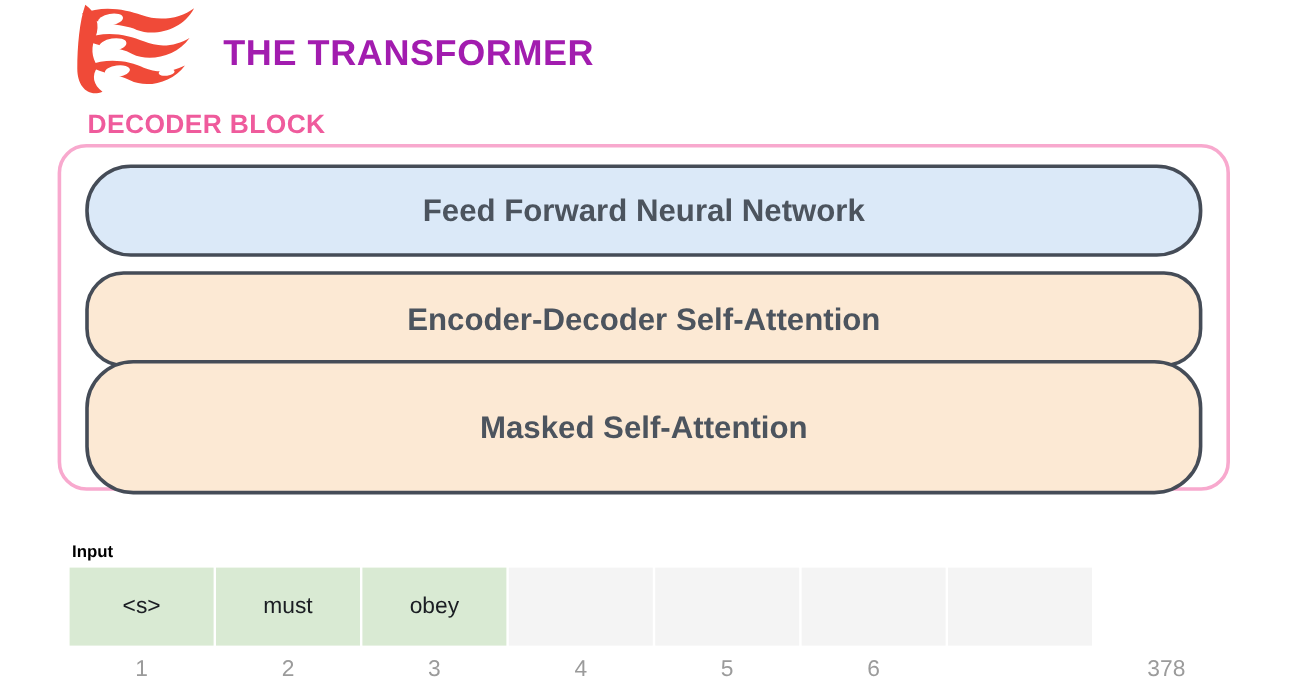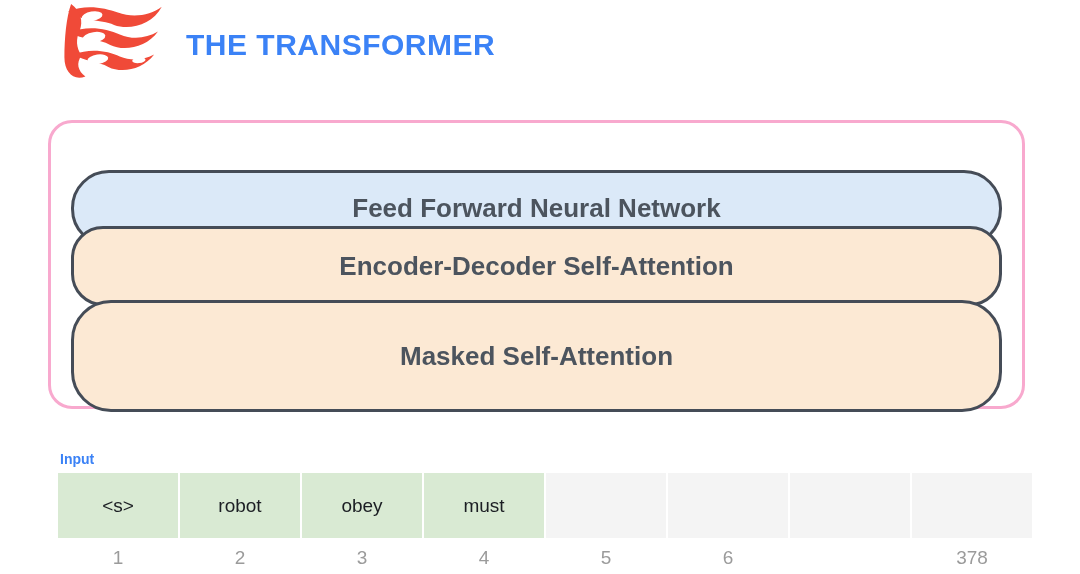--- a/index.html
+++ b/index.html
@@ -24,21 +24,21 @@
     width: 106px;
     height: 84px;
   }
   .app-title {
     position: absolute;
     left: 186px;
     top: 28px;
     font-size: 30px;
     font-weight: 600;
     letter-spacing: 0.5px;
-    color: #3b82f6;
+    color: #a21caf;
     white-space: nowrap;
   }
   .decoder-label {
     position: absolute;
     left: 73px;
     top: 91px;
     font-size: 22px;
     font-weight: 800;
     letter-spacing: 0.3px;
     color: #ef5b9c;
@@ -70,21 +70,20 @@
     font-size: 26px;
     font-weight: 700;
     color: #4c545e;
     white-space: nowrap;
   }
   .layer-ffnn {
     top: 14px;
     height: 77px;
     border-radius: 38px;
     background: #dbe9f8;
-    margin-top: 33px;
   }
   .layer-encdec {
     top: 103px;
     height: 80px;
     border-radius: 32px;
     background: #fce9d4;
   }
   .layer-masked {
     top: 177px;
     height: 112px;
@@ -92,21 +91,21 @@
     background: #fce9d4;
   }
 
   
   .input-label {
     position: absolute;
     left: 60px;
     top: 451px;
     font-size: 14px;
     font-weight: 700;
-    color: #3b82f6;
+    color: #000000;
   }
   .token-row {
     position: absolute;
     left: 58px;
     top: 473px;
     display: grid;
     grid-template-columns: repeat(8, 120px);
     gap: 2px;
   }
   .token-cell {
@@ -148,40 +147,40 @@
     <g fill="#ffffff">
       <ellipse cx="31" cy="15" rx="11" ry="5" transform="rotate(-10 31 15)"></ellipse>
       <ellipse cx="33" cy="37" rx="12" ry="5.5" transform="rotate(-9 33 37)"></ellipse>
       <ellipse cx="37" cy="60" rx="11" ry="5" transform="rotate(-8 37 60)"></ellipse>
       <ellipse cx="80" cy="61" rx="7" ry="3" transform="rotate(-7 80 61)"></ellipse>
     </g>
   </svg>
 
   <div class="app-title">THE TRANSFORMER</div>
 
+  <div class="decoder-label">DECODER BLOCK</div>
 
   <div class="decoder-container">
     <div class="layer layer-ffnn">
       <span class="layer-label">Feed Forward Neural Network</span>
     </div>
     <div class="layer layer-encdec">
       <span class="layer-label">Encoder-Decoder Self-Attention</span>
     </div>
     <div class="layer layer-masked">
       <span class="layer-label">Masked Self-Attention</span>
     </div>
   </div>
 
   <div class="input-label">Input</div>
 
   <div class="token-row">
     <div class="token-cell filled">&lt;s&gt;</div>
-    <div class="token-cell filled">robot</div>
+    <div class="token-cell filled">must</div>
     <div class="token-cell filled">obey</div>
-    <div class="token-cell filled">must</div>
     <div class="token-cell empty"></div>
     <div class="token-cell empty"></div>
     <div class="token-cell empty"></div>
     <div class="token-cell empty"></div>
   </div>
 
   <div class="position-row">
     <div class="position-cell">1</div>
     <div class="position-cell">2</div>
     <div class="position-cell">3</div>

